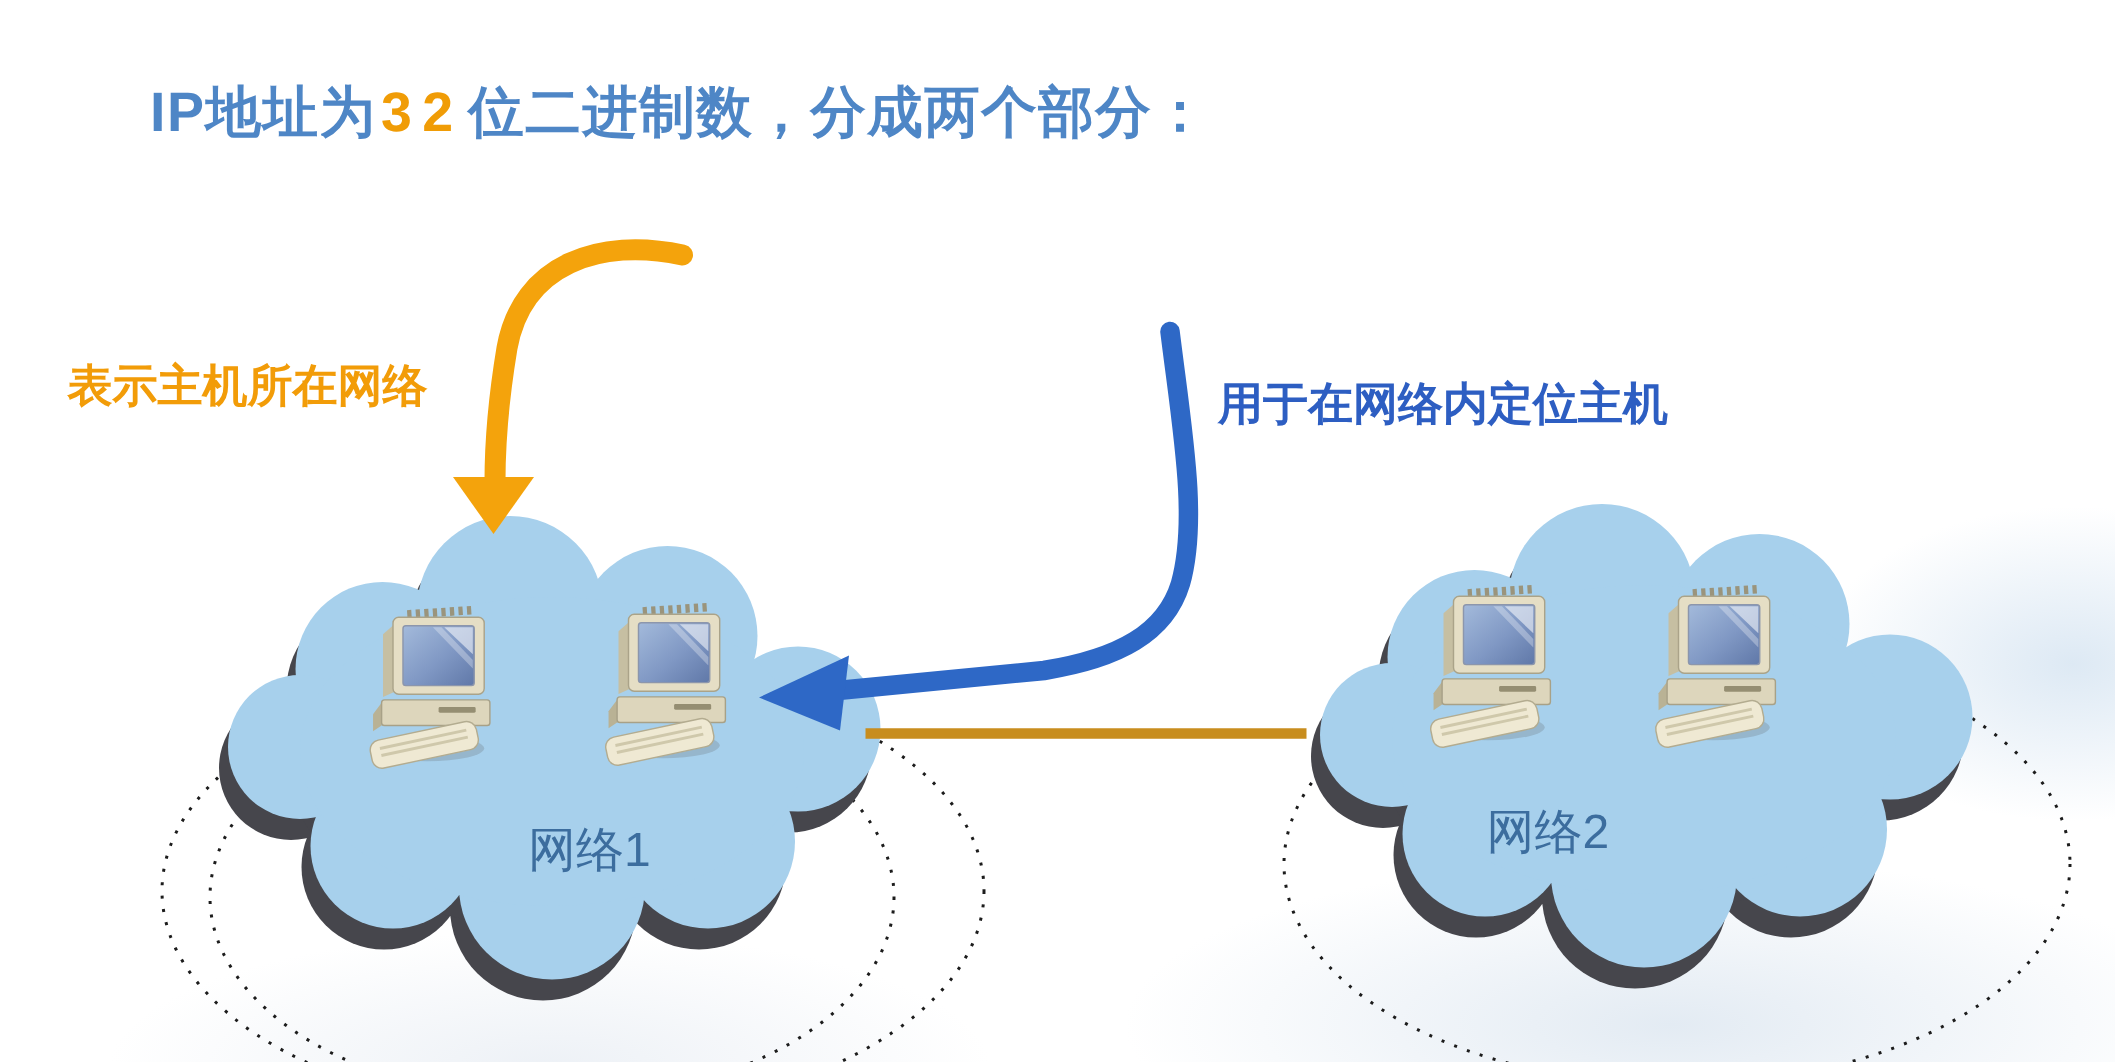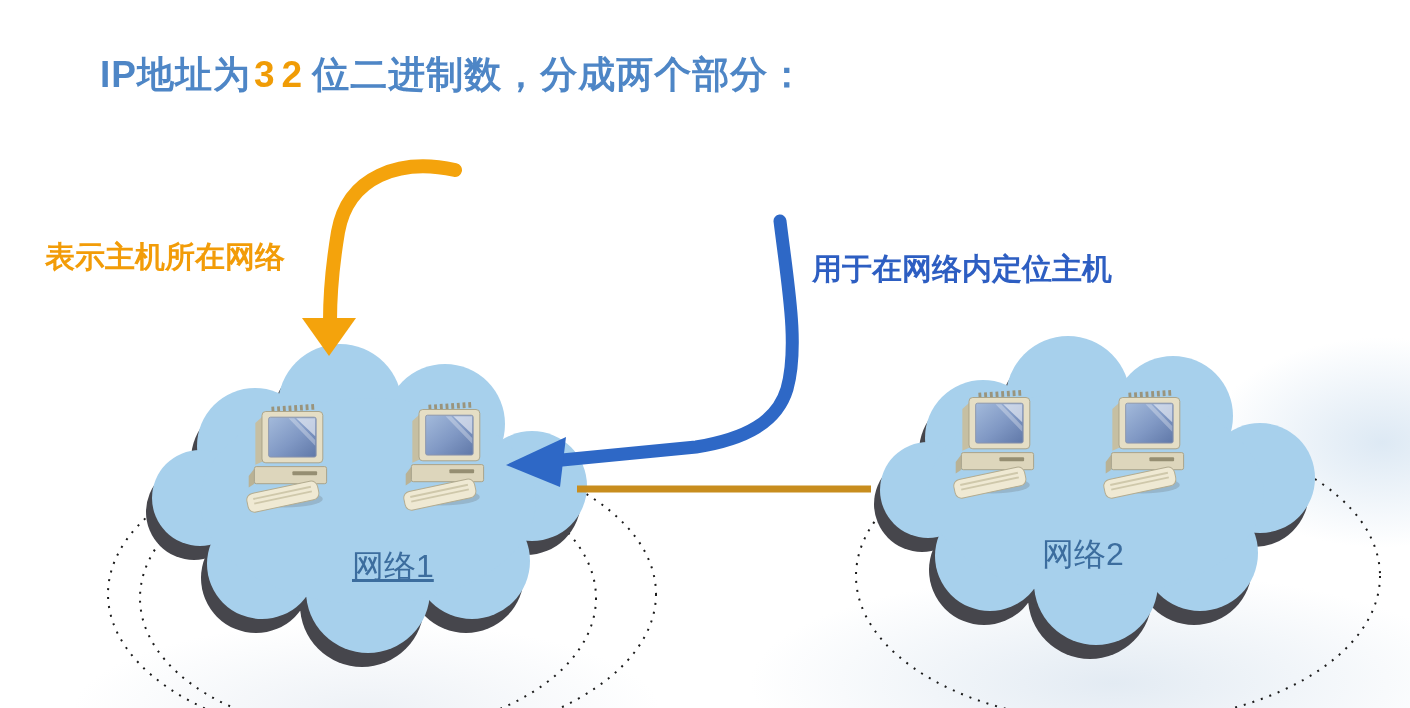--- a/index.html
+++ b/index.html
@@ -34,22 +34,22 @@
     border:3px solid #1c2f52;
   }
   .caption{
     position:absolute;z-index:3;font-weight:bold;font-size:30px;white-space:nowrap;
   }
   .caption-net{left:45px;top:191px;color:#f29c08;}
   .caption-host{left:812px;top:203px;color:#2d5ec2;}
   .cloud-label{
     position:absolute;z-index:2;font-size:32px;color:#3c6d9e;white-space:nowrap;
   }
-  .cloud-label-1{left:352px;top:499px;text-decoration:underline;}
-  .cloud-label-2{left:1042px;top:487px;}
+  .cloud-label-1{left:352px;top:499px;}
+  .cloud-label-2{left:991px;top:487px;}
 </style>
 </head>
 <body>
 
 <div class="stage">
 
   <div class="title"><span>IP地址为</span><span class="hl">32</span><span>位二进制数，分成两个部分：</span></div>
 
 
   <div class="caption caption-net">表示主机所在网络</div>

